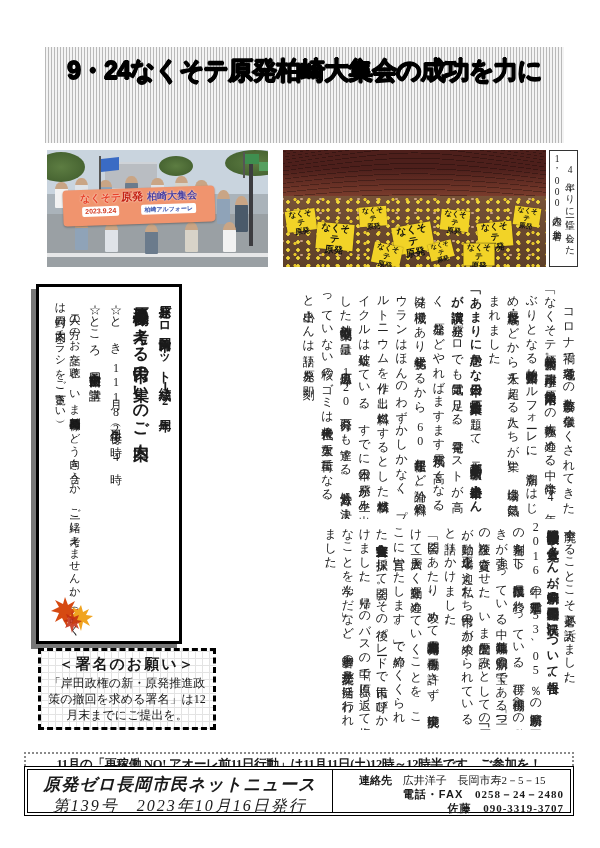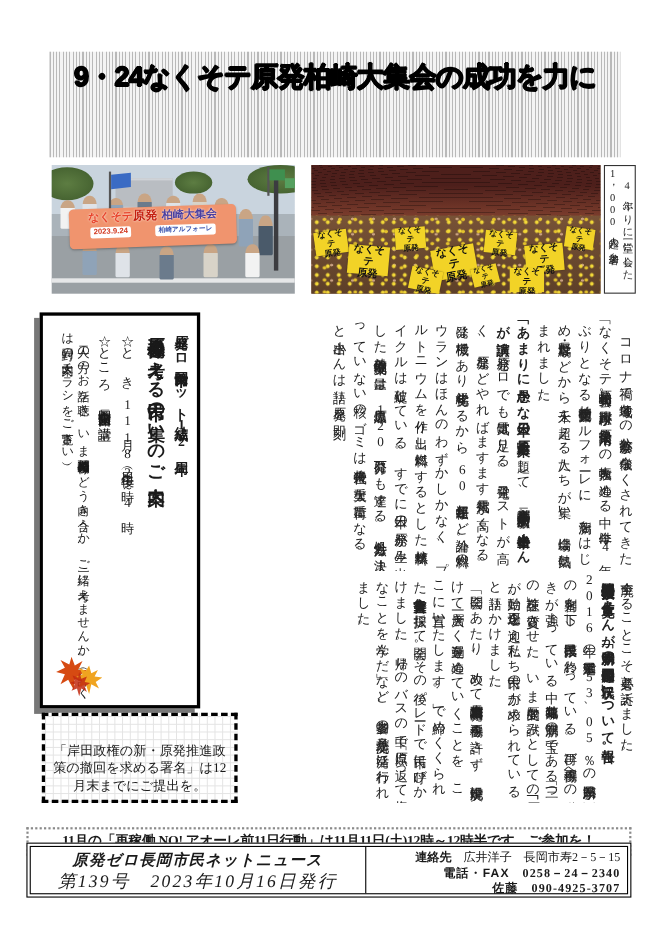--- a/index.html
+++ b/index.html
@@ -81,35 +81,35 @@
   .maple{position:absolute;left:8px;bottom:6px;}
 
   
   .sig{position:absolute;left:38px;top:648px;width:178px;height:82px;box-sizing:border-box;
        border:3px dashed #000;text-align:center;
        background:
         linear-gradient(#e3e3e3 1px,transparent 1px),
         linear-gradient(90deg,#e3e3e3 1px,transparent 1px),#fff;
        background-size:7px 7px;}
   .sig-t{font-size:15px;font-weight:bold;letter-spacing:2px;margin-top:4px;}
-  .sig-b{font-size:12px;line-height:16px;padding:1px 3px;margin-top:22px;}
+  .sig-b{font-size:12px;line-height:16px;padding:1px 3px;}
 
   
   .action{position:absolute;left:24px;top:752px;width:550px;height:26px;box-sizing:border-box;
           border:2px dotted #8a8a8a;text-align:center;font-weight:bold;font-size:12.5px;
           line-height:21px;letter-spacing:-0.3px;font-family:"Liberation Serif","DejaVu Serif",serif;}
 
   
   .footer{position:absolute;left:24px;top:766px;width:550px;height:50px;box-sizing:border-box;
           border:4px double #000;display:flex;background:#fff;}
   .f-left{width:56%;border-right:1.5px solid #000;text-align:center;padding-top:3px;}
-  .f-title{font-size:14px;font-weight:bold;font-style:italic;letter-spacing:1px;}
+  .f-title{font-size:17px;font-weight:bold;font-style:italic;letter-spacing:1px;}
   .f-issue{font-size:16px;font-style:italic;letter-spacing:2px;}
   .f-right{flex:1;padding:3px 6px 0 8px;font-size:11px;line-height:14px;}
-  .f-row1{text-align:right;}
+  .f-row1{text-align:center;}
   .f-row2,.f-row3{text-align:right;font-weight:bold;letter-spacing:1px;}
   .f-lbl{font-family:"Liberation Sans","DejaVu Sans",sans-serif;font-weight:bold;margin-right:8px;}
   .f-sp{margin-right:8px;}
 </style>
 </head>
 <body>
 
 <div class="page">
 
   <div class="headline">
@@ -197,40 +197,41 @@
     <div class="ev-line">☆ところ　長岡市立中央図書館　講堂</div>
     <div class="ev-body">　二人の方のお話を聴き、いま柏崎刈羽原発再稼働にどう向き合うか、ご一緒に考えませんか。（詳しくは同封の案内チラシをご覧下さい）</div>
     <svg class="maple" width="50" height="40" viewBox="0 0 50 40">
       <polygon points="18,2 21,10 28,6 24,14 32,14 25,19 30,26 21,22 20,32 15,23 8,27 12,18 4,16 12,12 8,5 16,9" fill="#d64a12"></polygon>
       <polygon points="34,10 36,17 42,14 39,20 46,21 40,25 43,31 36,27 34,36 31,27 24,30 28,23 21,21 28,18 25,12 31,15" fill="#f0a420"></polygon>
       <polygon points="25,16 27,22 32,20 30,25 35,26 30,29 32,34 27,31 25,38 23,31 18,33 21,27 16,26 21,24 19,19 24,21" fill="#c22a10" opacity="0.85"></polygon>
     </svg>
   </div>
 
   <div class="sig">
+    <div class="sig-t">＜署名のお願い＞</div>
     <div class="sig-b">「岸田政権の新・原発推進政策の撤回を求める署名」は12月末までにご提出を。</div>
   </div>
 
   <div class="action">11月の「再稼働 NO! アオーレ前11日行動」は11月11日(土)12時～12時半です。ご参加を！</div>
 
   <div class="footer">
     <div class="f-left">
       <div class="f-title">原発ゼロ長岡市民ネットニュース</div>
       <div class="f-issue">第139号　2023年10月16日発行</div>
     </div>
     <div class="f-right">
       <div class="f-row1">
         <span class="f-lbl">連絡先</span>
         <span class="f-sp">広井洋子</span>
         <span>長岡市寿2－5－15</span>
       </div>
       <div class="f-row2">
         <span class="f-lbl">電話・FAX</span>
-        <span>0258－24－2340</span>
+        <span>0258－24－2480</span>
       </div>
       <div class="f-row3">
         <span class="f-sp">佐藤</span>
-        <span>090-4925-3707</span>
+        <span>090-3319-3707</span>
       </div>
     </div>
   </div>
 
 </div>
 
 </body></html>

